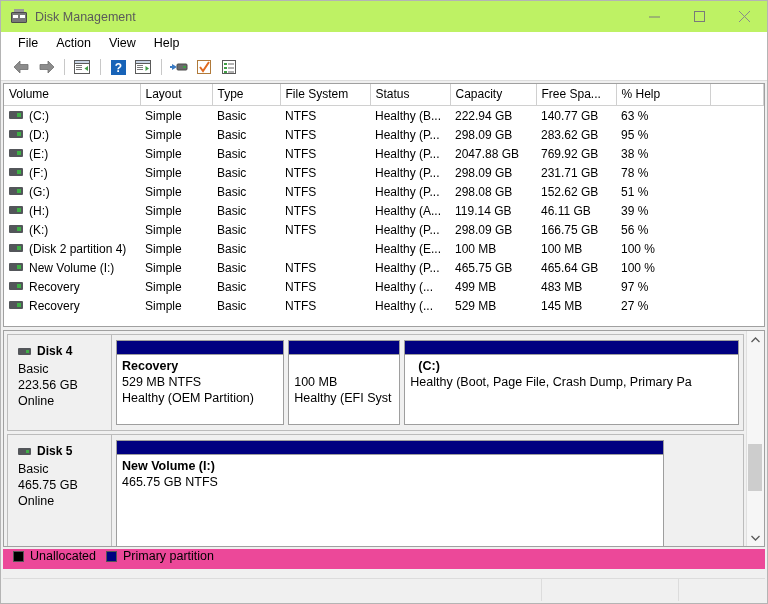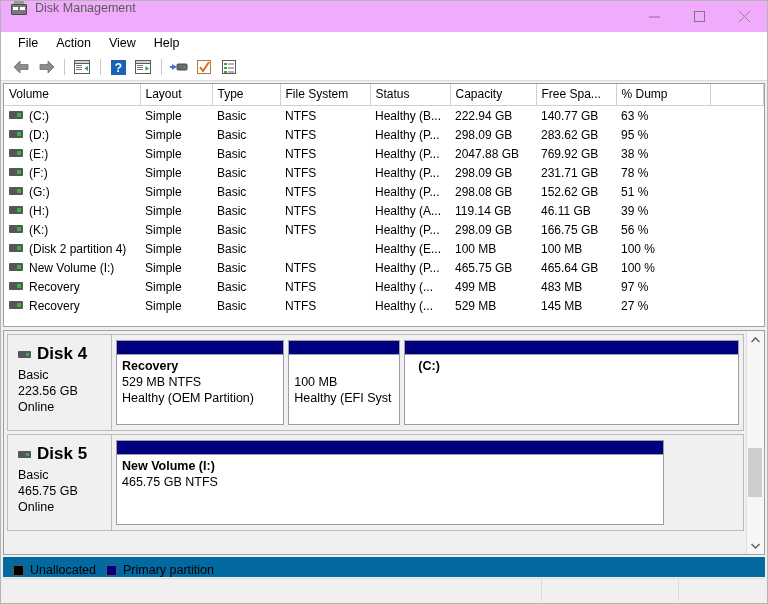--- a/index.html
+++ b/index.html
@@ -23,22 +23,23 @@
     box-sizing: border-box;
     border: 1px solid #b4b4b4;
     background: #f0f0f0;
     display: flex;
     flex-direction: column;
   }
 
   
   .titlebar {
     height: 31px;
-    background: #f0abfc;
-    display: flex;
+    background: #bef264;
+    display: flex;
+    align-items: center;
     flex: 0 0 auto;
   }
   .title-icon {
     width: 16px;
     height: 16px;
     margin-left: 10px;
     margin-right: 8px;
     position: relative;
   }
   .title-icon .ti-body {
@@ -198,32 +199,32 @@
     overflow: hidden;
   }
   .disk-row {
     display: flex;
     border: 1px solid #bcbcbc;
     background: #f0f0f0;
     margin-bottom: 3px;
     box-sizing: border-box;
   }
   .disk-row.d4 { height: 97px; }
-  .disk-row.d5 { height: 97px; }
+  .disk-row.d5 { height: 123px; }
   .disk-info {
     width: 104px;
     flex: 0 0 104px;
     border-right: 1px solid #bcbcbc;
     padding: 9px 0 0 10px;
     box-sizing: border-box;
     background: #f0f0f0;
   }
   .disk-title {
     font-weight: bold;
-    font-size: 17px;
+    font-size: 12px;
     display: flex;
     align-items: center;
     margin-bottom: 3px;
   }
   .disk-icon {
     display: inline-block;
     width: 13px;
     height: 7px;
     background: #53565a;
     border-radius: 1px;
@@ -306,25 +307,25 @@
     width: 14px;
     top: 53%;
     height: 26%;
     background: #cdcdcd;
   }
 
   
   .legend {
     height: 20px;
     flex: 0 0 auto;
-    margin: 2px 2px 0 2px;
-    display: flex;
-    align-items: flex-end;
+    margin: 2px 2px 8px 2px;
+    display: flex;
+    align-items: flex-start;
     padding-left: 10px;
-    background: #0369a1;
+    background: #ec4899;
     font-size: 12.5px;
   }
   .legend-swatch {
     width: 11px;
     height: 11px;
     margin-right: 6px;
     border: 1px solid #555;
     box-sizing: border-box;
   }
   .legend-entry {
@@ -469,21 +470,21 @@
       </colgroup>
       <thead>
         <tr>
           <th>Volume</th>
           <th>Layout</th>
           <th>Type</th>
           <th>File System</th>
           <th>Status</th>
           <th>Capacity</th>
           <th>Free Spa...</th>
-          <th>% Dump</th>
+          <th>% Help</th>
           <th></th>
         </tr>
       </thead>
       <tbody>
           <tr>
             <td><span class="vol-icon"></span><span class="vol-name">(C:)</span></td>
             <td>Simple</td>
             <td>Basic</td>
             <td>NTFS</td>
             <td>Healthy (B...</td>
@@ -633,20 +634,21 @@
             <div class="part-body">
               <div class="part-label">&nbsp;</div>
               <div>100 MB</div>
               <div>Healthy (EFI Syst</div>
             </div>
           </div>
           <div class="part" style="flex:1 1 auto">
             <div class="part-bar"></div>
             <div class="part-body">
               <div class="part-label" style="padding-left:8px">(C:)</div>
+              <div>Healthy (Boot, Page File, Crash Dump, Primary Pa</div>
             </div>
           </div>
         </div>
       </div>
 
       <div class="disk-row d5">
         <div class="disk-info">
           <div class="disk-title">
             <span class="disk-icon"></span>
             <span>Disk 5</span>

